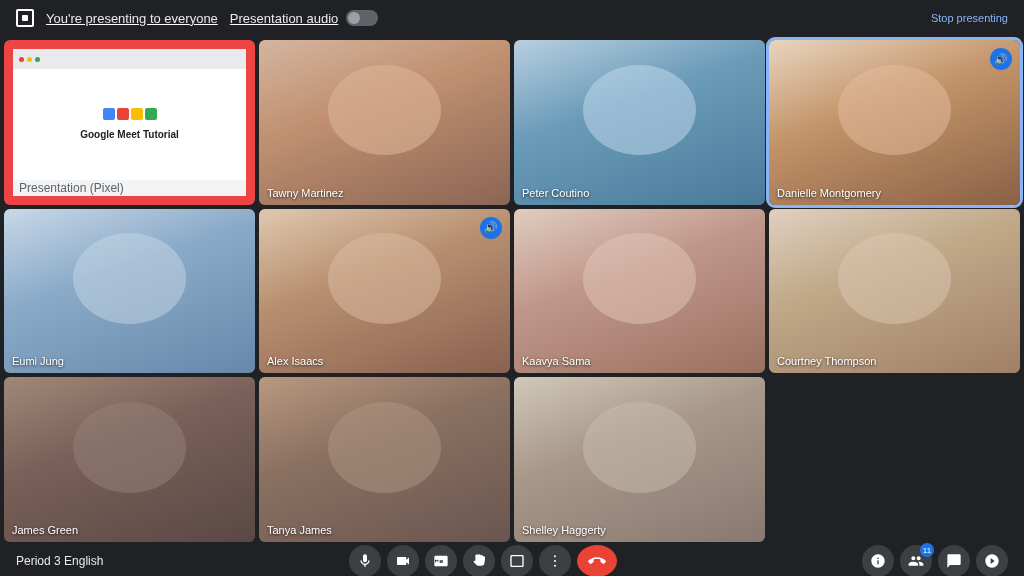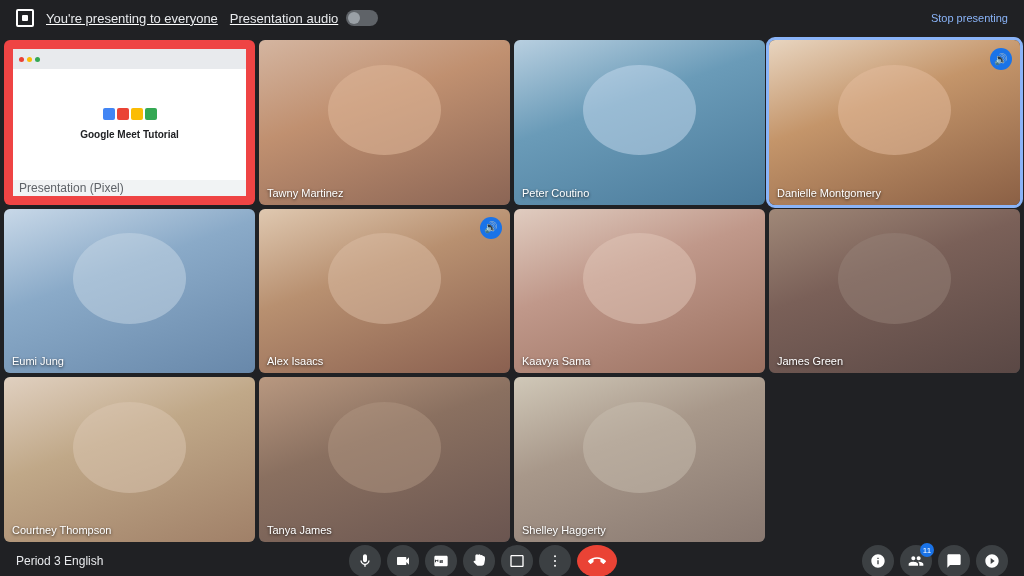--- a/index.html
+++ b/index.html
@@ -367,31 +367,31 @@
   </div>
 
   <div class="video-tile">
     <div class="face-sim tile-kaavya">
       <div class="face-oval" style="background:rgba(225,200,185,0.5);"></div>
     </div>
     <span class="participant-name">Kaavya Sama</span>
   </div>
 
   <div class="video-tile">
+    <div class="face-sim tile-courtney">
+      <div class="face-oval" style="background:rgba(220,200,180,0.5);"></div>
+    </div>
+    <span class="participant-name">Courtney Thompson</span>
+  </div>
+
+  <div class="video-tile">
     <div class="face-sim tile-james">
       <div class="face-oval" style="background:rgba(150,130,120,0.5);"></div>
     </div>
     <span class="participant-name">James Green</span>
-  </div>
-
-  <div class="video-tile">
-    <div class="face-sim tile-courtney">
-      <div class="face-oval" style="background:rgba(220,200,180,0.5);"></div>
-    </div>
-    <span class="participant-name">Courtney Thompson</span>
   </div>
 
   <div class="video-tile">
     <div class="face-sim tile-tanya">
       <div class="face-oval" style="background:rgba(175,150,130,0.5);"></div>
     </div>
     <span class="participant-name">Tanya James</span>
   </div>
 
   <div class="video-tile">

